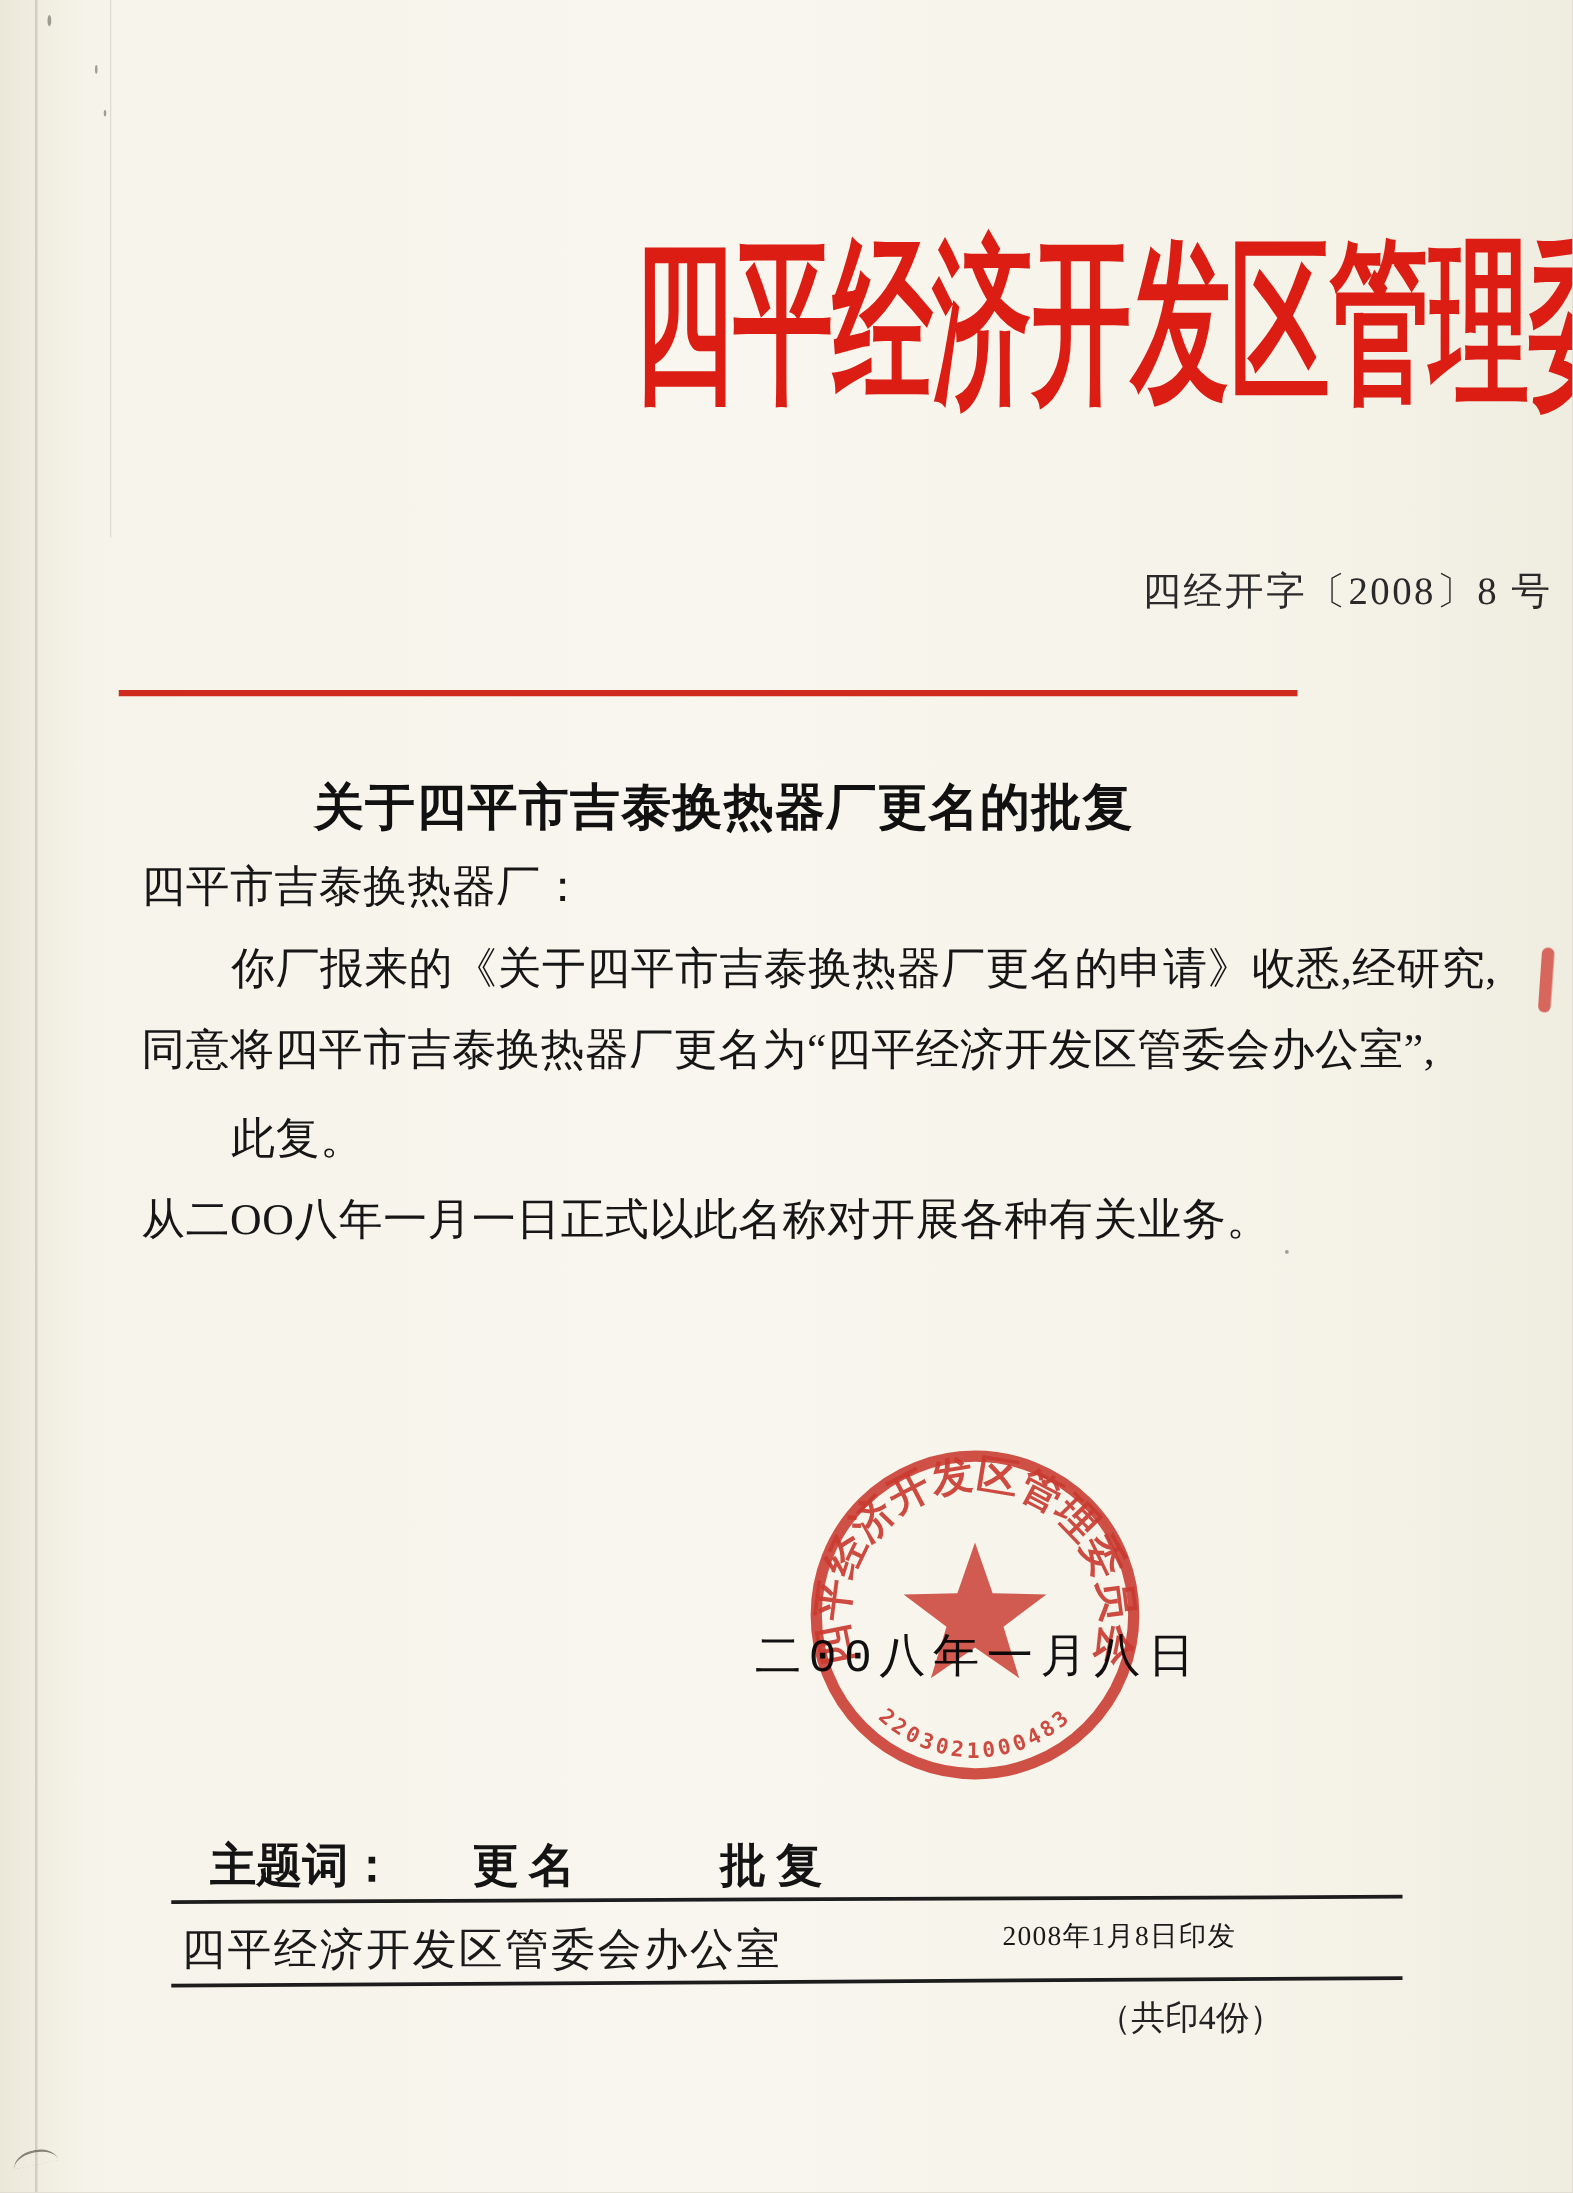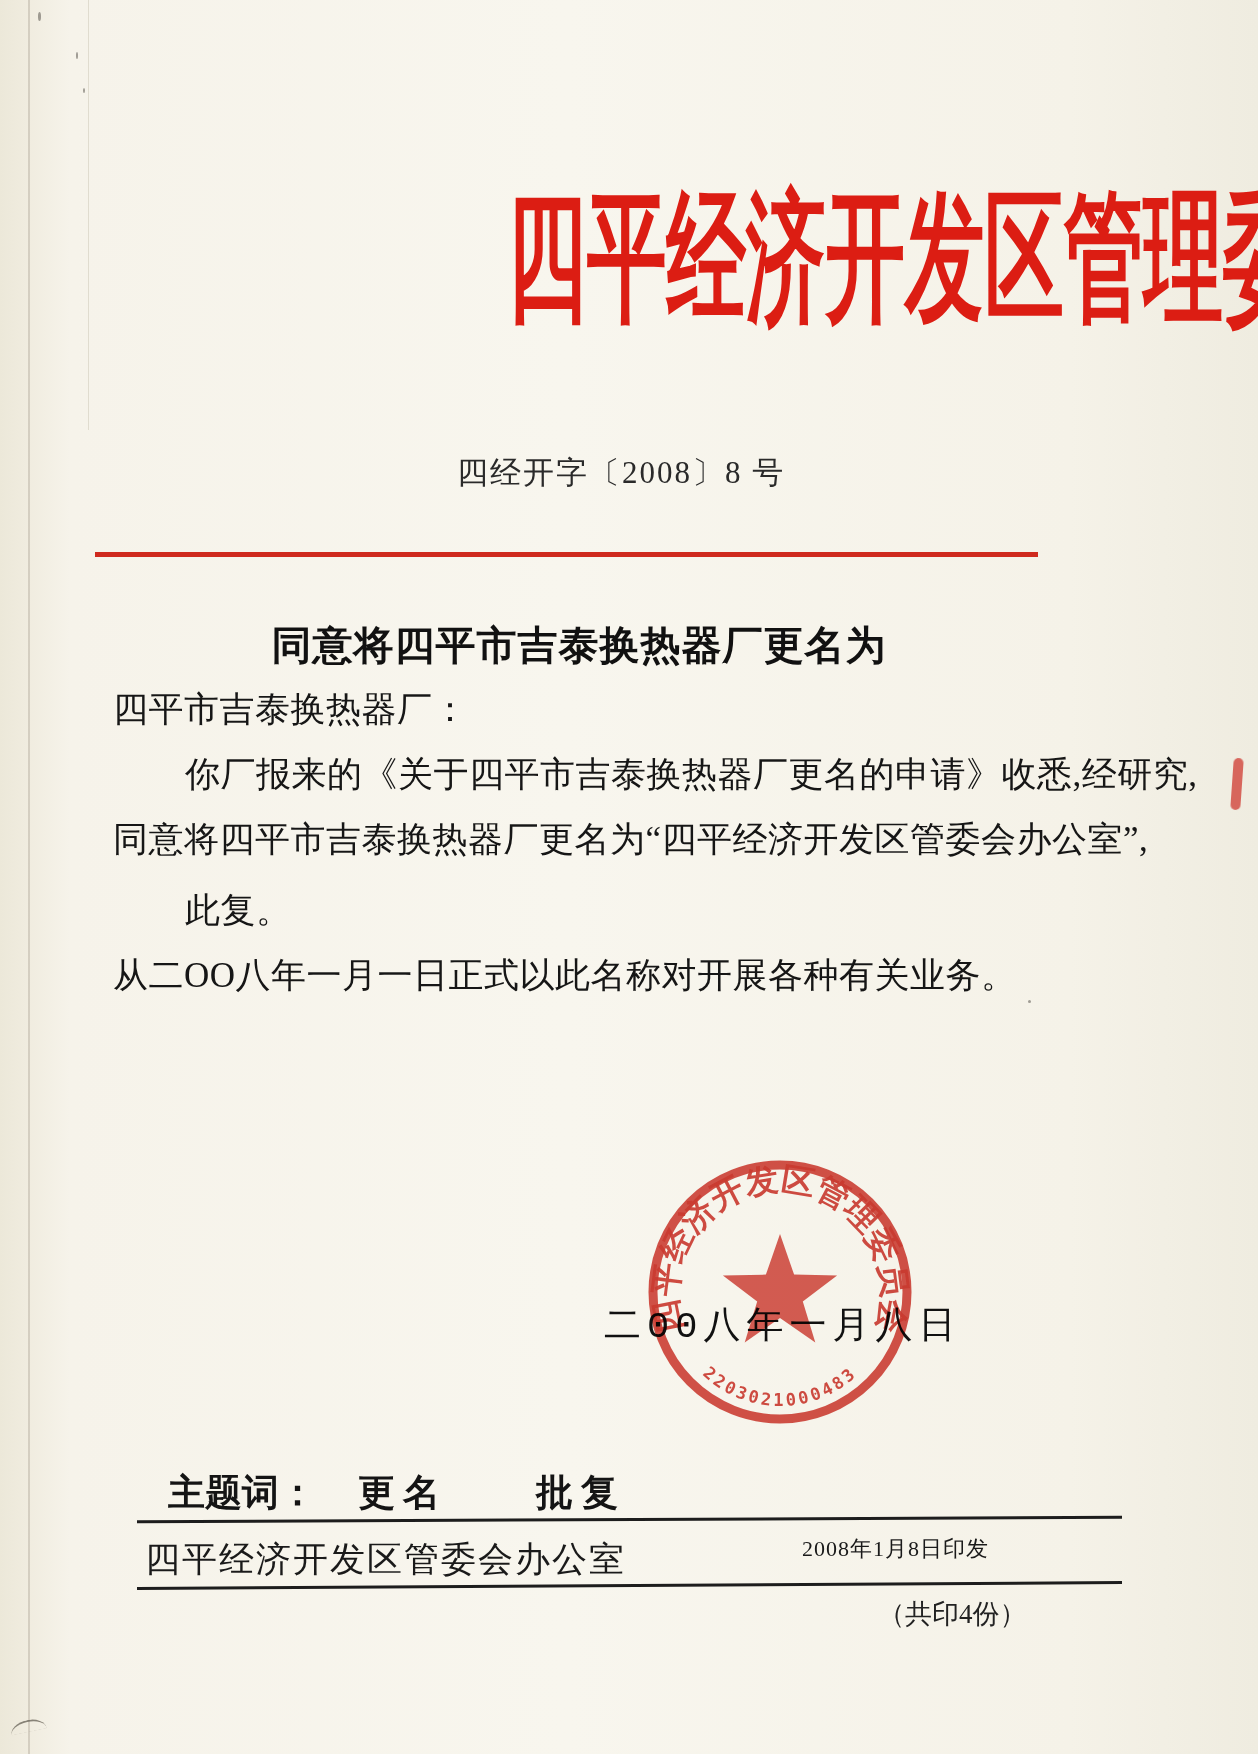--- a/index.html
+++ b/index.html
@@ -23,21 +23,21 @@
   .red-header .stretch{
     display:inline-block;
     font-size:142px;font-weight:bold;
     transform:scale(0.56,1);transform-origin:center;
     letter-spacing:0px;
     color:#dc1d13;
     font-family:"Liberation Serif", serif;
   }
   .doc-number{
     position:absolute;left:0;top:452px;width:1242px;
-    text-align:center;font-size:31px;color:#2a2a2a;letter-spacing:2px;
+    text-align:right;font-size:31px;color:#2a2a2a;letter-spacing:2px;
   }
   .red-rule{position:absolute;left:95px;top:552px;width:943px;height:5px;background:#cf2a1e;}
 
   .doc-title{
     position:absolute;left:95px;top:618px;width:968px;
     text-align:center;font-size:40px;font-weight:bold;
     font-family:"Liberation Sans", sans-serif;
     color:#111;letter-spacing:1px;
   }
 
@@ -47,21 +47,21 @@
   .closing-line{margin-top:6px;}
 
   .sig-date{
     position:absolute;left:604px;top:1300px;z-index:2;
     font-size:37px;letter-spacing:6px;color:#111;white-space:nowrap;font-family:Liberation Mono, monospace;
   }
   .seal{position:absolute;left:640px;top:1152px;z-index:3;mix-blend-mode:multiply;opacity:.92;}
 
   .footer-subject{
     position:absolute;left:168px;top:1468px;display:flex;align-items:flex-end;
-    font-family:"Liberation Sans", sans-serif;font-weight:bold;font-size:37px;color:#141414;
+    font-family:"Liberation Sans", sans-serif;font-weight:bold;font-size:37px;color:#141414;gap:20px;
   }
   .footer-subject .term1{margin-left:42px;letter-spacing:8px;}
   .footer-subject .term2{margin-left:88px;letter-spacing:8px;}
   .footer-line{position:absolute;left:137px;width:985px;height:3px;background:#1d1d1d;}
   .footer-line.l1{top:1518px;transform:rotate(-0.25deg);}
   .footer-line.l2{top:1584px;transform:rotate(-0.35deg);}
   .footer-office{position:absolute;left:145px;top:1536px;font-size:35px;letter-spacing:2px;color:#1a1a1a;white-space:nowrap;}
   .footer-printdate{position:absolute;left:802px;top:1534px;font-size:22px;letter-spacing:1px;color:#1a1a1a;white-space:nowrap;}
   .footer-copies{position:absolute;left:878px;top:1596px;font-size:27px;color:#222;white-space:nowrap;}
 
@@ -81,21 +81,21 @@
   <div class="speck" style="left:1028px;top:1000px;width:3px;height:3px;"></div>
 
   <div class="red-header">
     <span class="stretch">四平经济开发区管理委员会文件</span>
   </div>
 
   <div class="doc-number">四经开字〔2008〕8 号</div>
 
   <div class="red-rule"></div>
 
-  <div class="doc-title">同意将四平市吉泰换热器厂更名为</div>
+  <div class="doc-title">关于四平市吉泰换热器厂更名的批复</div>
 
   <div class="body-block">
     <div class="body-line">四平市吉泰换热器厂：</div>
     <div class="body-line indent">你厂报来的《关于四平市吉泰换热器厂更名的申请》收悉,经研究,</div>
     <div class="body-line">同意将四平市吉泰换热器厂更名为“四平经济开发区管委会办公室”,</div>
     <div class="body-line indent closing-line">此复。</div>
     <div class="body-line">从二OO八年一月一日正式以此名称对开展各种有关业务。</div>
   </div>
 
   <div class="sig-date">二00八年一月八日</div>

